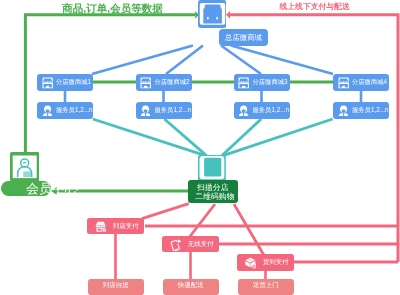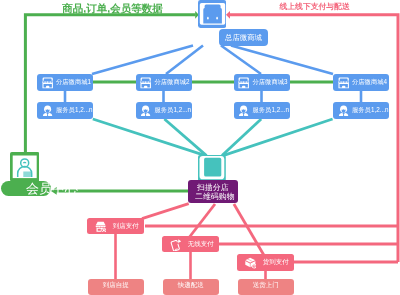--- a/index.html
+++ b/index.html
@@ -190,21 +190,21 @@
     <div class="lbl ctr" style="left:16px;top:0;width:69px;height:15.1px;font-size:13px;">会员中心</div>
   </div>
 
   <div class="iconbox" style="left:198px;top:154.5px;width:27.8px;height:26.4px;">
     <svg width="27.8" height="26.4" viewBox="0 0 27.8 26.4">
       <rect x="0" y="0" width="27.8" height="26.4" rx="2" fill="#45c2bd"></rect>
       <rect x="1.5" y="0.9" width="24.8" height="23.4" rx="3.4" fill="#fff"></rect>
       <rect x="6.1" y="2.8" width="17.2" height="18.7" rx="1.6" fill="#45c2bd"></rect>
     </svg>
   </div>
-  <div class="pillbox" style="left:187.8px;top:180.4px;width:49.9px;height:23.1px;background:#701a75;border-radius:3px;padding-left:16px;">
+  <div class="pillbox" style="left:187.8px;top:180.4px;width:49.9px;height:23.1px;background:#15803d;border-radius:3px;padding-left:16px;">
     <div class="lbl ctr" style="left:0;top:3.2px;width:49.9px;height:9px;font-size:7.9px;">扫描分店</div>
     <div class="lbl ctr" style="left:0;top:12.3px;width:54px;height:9px;font-size:7.9px;">二维码购物</div>
   </div>
 
   <div id="payments">
       <div class="pillbox" style="left:87.4px;top:218.1px;width:56.2px;height:16.2px;background:#f4687e;border-radius:2.5px;">
         <span class="iconbox" style="left:7.4px;top:2.9px;"><svg width="11.3" height="11.5" viewBox="0 0 24 24">
             <path d="M1.4,9.4 L5.6,1.6 L18.4,1.6 L22.6,9.4 Z" fill="#fff"></path>
             <path d="M1.4,10.2 L22.6,10.2 L22.6,12.2 C21.5,12.2 21.2,13.6 20,13.6 C18.8,13.6 18.5,12.2 17.4,12.2 C16.3,12.2 16,13.6 14.8,13.6 C13.6,13.6 13.3,12.2 12,12.2 C10.7,12.2 10.4,13.6 9.2,13.6 C8,13.6 7.7,12.2 6.6,12.2 C5.5,12.2 5.2,13.6 4,13.6 C2.8,13.6 2.5,12.2 1.4,12.2 Z" fill="#fff"></path>
             <path d="M3.2,14.1 L3.2,22.8 L13.2,22.8 A5.6,5.6 0 0 1 19.6,15.4 L19.6,14.1 ZM5.8,16.4 L5.8,20.4 L12.4,20.4 L12.4,16.4 Z" fill="#fff" fill-rule="evenodd"></path>

